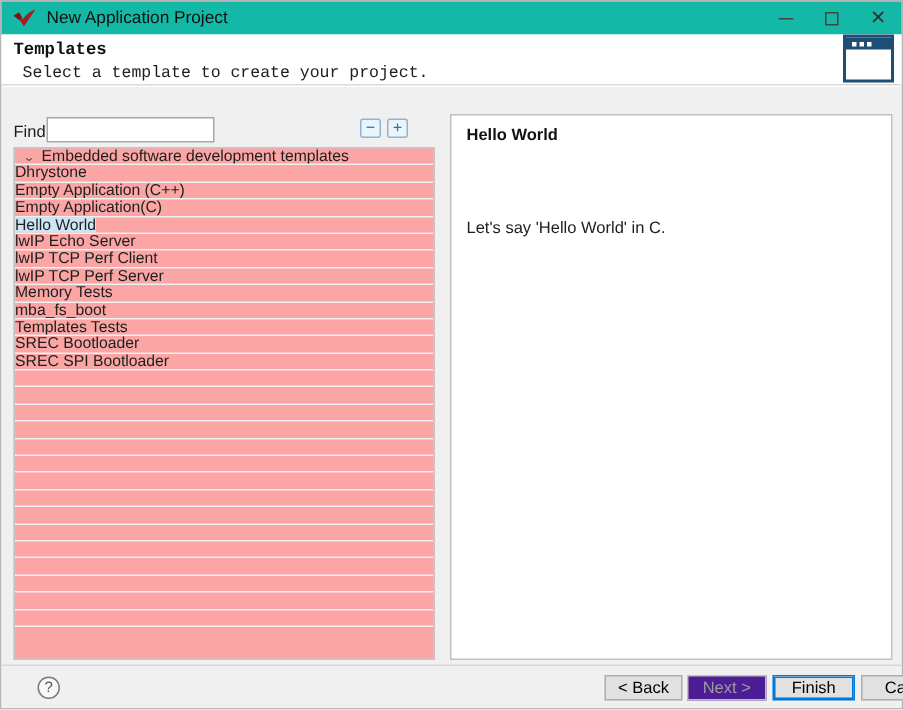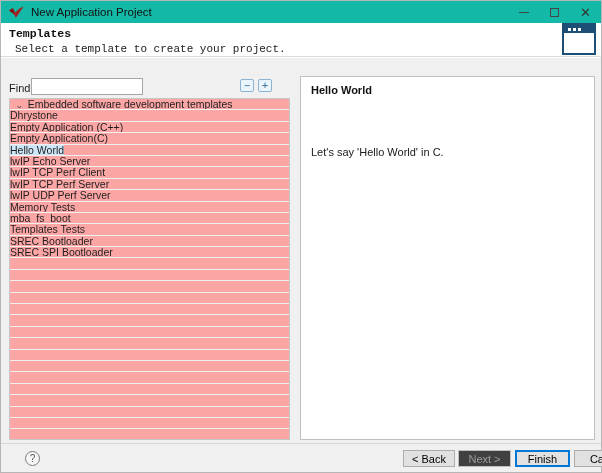--- a/index.html
+++ b/index.html
@@ -112,21 +112,21 @@
   .dlg-btn {
     position: absolute; top: 6px; height: 17px;
     background: #e1e1e1; border: 1px solid #adadad;
     font-family: "Liberation Sans", sans-serif; font-size: 11px; color: #000;
     text-align: center; padding: 0; margin-left: 31px;
   }
   .dlg-btn.default {
     border: 1px solid #0078d7;
     box-shadow: inset 0 0 0 1px #0078d7;
   }
-  .dlg-btn:disabled { color: #9d9d9d; border-color: #bfbfbf; background: #404040; }
+  .dlg-btn:disabled { color: #9d9d9d; border-color: #bfbfbf; background: #4c1d95; }
   .btn-back   { left: 371px; width: 52px; }
   .btn-next   { left: 426px; width: 53px; }
   .btn-finish { left: 483px; width: 55px; }
   .btn-cancel { left: 542px; width: 66px; }
 </style>
 </head>
 <body>
 
 <div class="dialog">
 
@@ -172,21 +172,20 @@
         <span class="chevron">⌄</span><span>Embedded software development templates</span>
       </div>
 
     <div class="tree-row tree-child"><span>Dhrystone</span></div>
         <div class="tree-row tree-child"><span>Empty Application (C++)</span></div>
         <div class="tree-row tree-child"><span>Empty Application(C)</span></div>
         <div class="tree-row tree-child"><span class="sel-text">Hello World</span></div>
         <div class="tree-row tree-child"><span>lwIP Echo Server</span></div>
         <div class="tree-row tree-child"><span>lwIP TCP Perf Client</span></div>
         <div class="tree-row tree-child"><span>lwIP TCP Perf Server</span></div>
-        <div class="tree-row tree-child"><span>lwIP UDP Perf Server</span></div>
         <div class="tree-row tree-child"><span>Memory Tests</span></div>
         <div class="tree-row tree-child"><span>mba_fs_boot</span></div>
         <div class="tree-row tree-child"><span>Templates Tests</span></div>
         <div class="tree-row tree-child"><span>SREC Bootloader</span></div>
         <div class="tree-row tree-child"><span>SREC SPI Bootloader</span></div>
         <div class="tree-row"></div>
         <div class="tree-row"></div>
         <div class="tree-row"></div>
         <div class="tree-row"></div>
         <div class="tree-row"></div>

